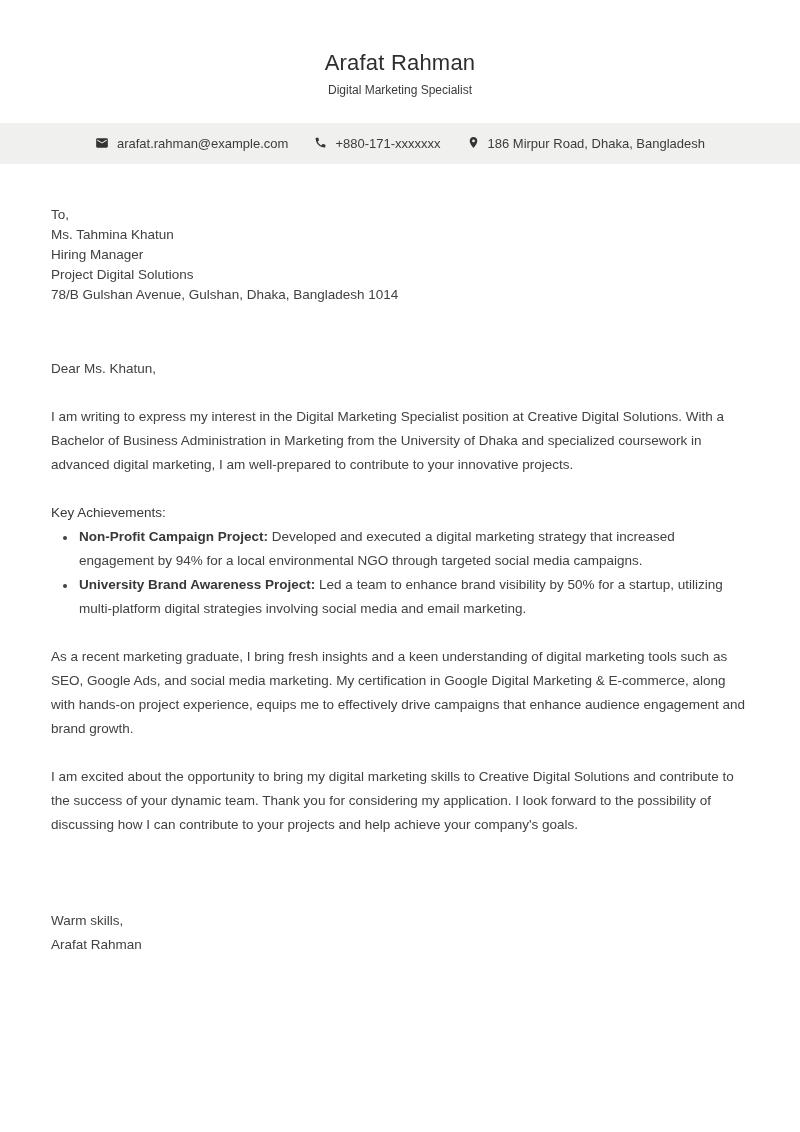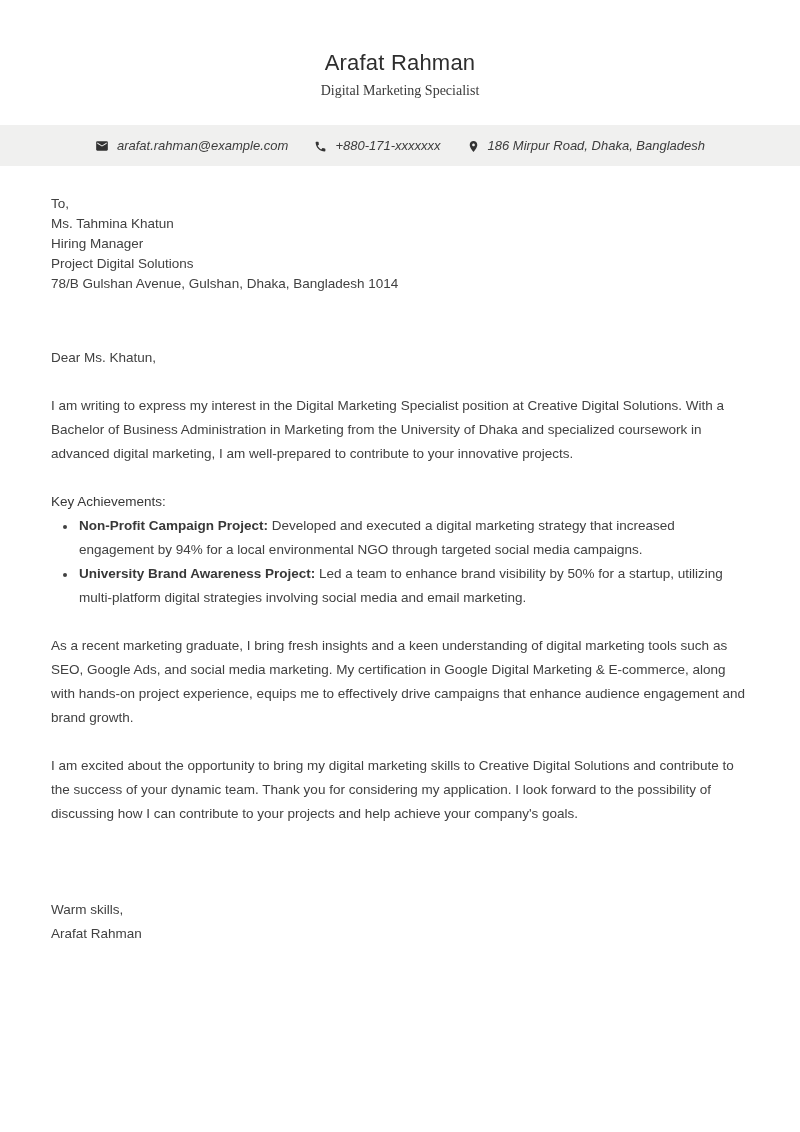--- a/index.html
+++ b/index.html
@@ -19,49 +19,47 @@
   }
   .doc-header h1 {
     font-size: 22px;
     font-weight: 500;
     color: #2e2e2e;
     letter-spacing: .2px;
     line-height: 26px;
   }
   .doc-header .subtitle {
     margin-top: 7px;
-    font-size: 14px;
+    font-size: 12px;
     font-weight: 400;
     color: #3a3a3a;
-    font-family: Liberation Serif, serif;
   }
   
   .contact-bar {
     margin-top: 26px;
     width: 100%;
     height: 41px;
     background: #f0f0ef;
     display: flex;
     align-items: center;
     justify-content: center;
     gap: 26px;
   }
   .contact-item {
     display: flex;
-    align-items: flex-end;
+    align-items: flex-start;
     gap: 8px;
     font-size: 13px;
     color: #3c3c3c;
-    font-style: italic;
   }
   .contact-item svg { display: block; }
   
   .letter {
     padding: 0 51px;
-    margin-top: 28px;
+    margin-top: 41px;
     font-size: 13.5px;
     color: #414141;
   }
   .recipient p { line-height: 20px; }
   .greeting { margin-top: 52px; line-height: 24px; }
   .para { margin-top: 24px; line-height: 24px; }
   .achievements-heading {
     margin-top: 24px;
     line-height: 24px;
     font-weight: 400;

